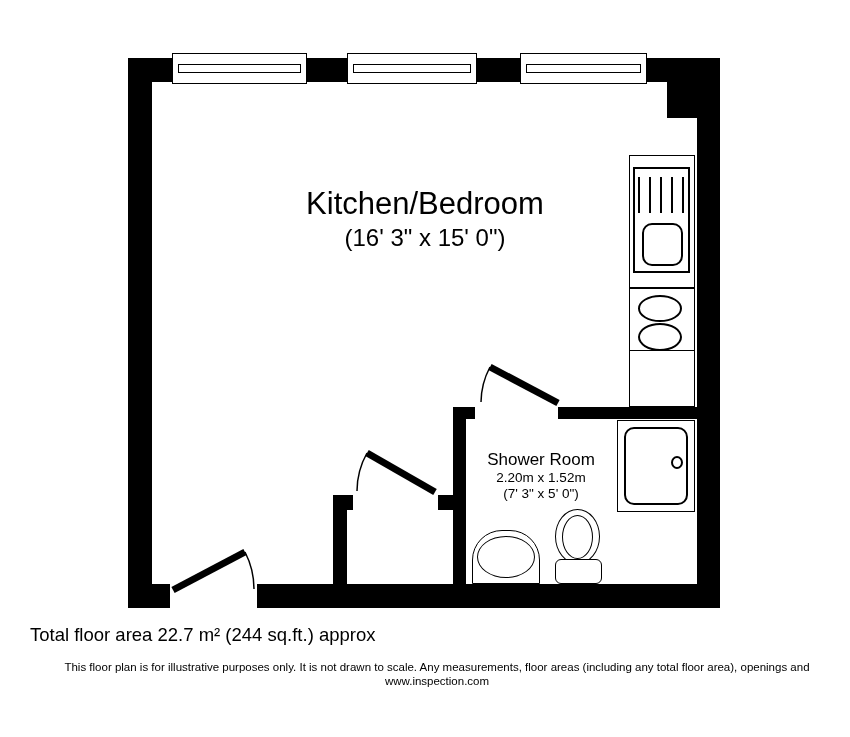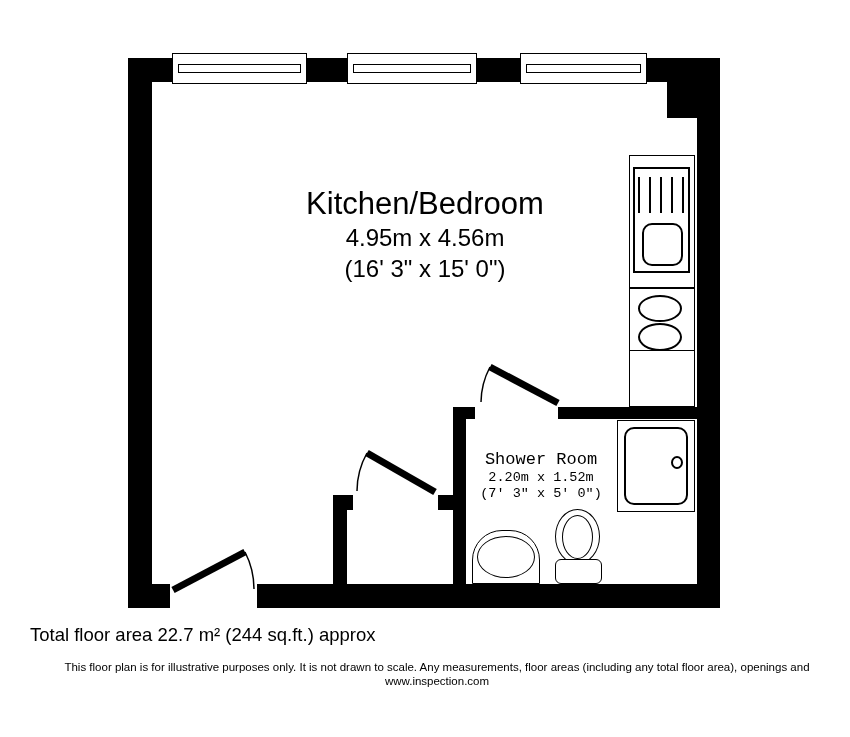--- a/index.html
+++ b/index.html
@@ -86,24 +86,23 @@
       <line x1="173" y1="590" x2="245" y2="552" stroke="#000" stroke-width="7"></line>
       <path d="M 245 552 A 81 81 0 0 1 254 589" fill="none" stroke="#000" stroke-width="1.5"></path>
       <line x1="367" y1="453" x2="435" y2="492" stroke="#000" stroke-width="7"></line>
       <path d="M 367 453 A 78 78 0 0 0 357 491" fill="none" stroke="#000" stroke-width="1.5"></path>
       <line x1="490" y1="367" x2="558" y2="403" stroke="#000" stroke-width="7"></line>
       <path d="M 490 367 A 77 77 0 0 0 481 402" fill="none" stroke="#000" stroke-width="1.5"></path>
     </svg>
 
     <div class="label" style="left:175px;top:186px;width:500px;">
       <div class="main-title">Kitchen/Bedroom</div>
-      <div class="main-dim">4.95m x 4.56m</div>
       <div class="main-dim">(16' 3" x 15' 0")</div>
     </div>
-    <div class="label" style="left:466px;top:450px;width:150px;font-family:Liberation Mono, monospace;">
+    <div class="label" style="left:466px;top:450px;width:150px;">
       <div class="sh-title">Shower Room</div>
       <div class="sh-dim">2.20m x 1.52m</div>
       <div class="sh-dim">(7' 3" x 5' 0")</div>
     </div>
   </div>
 
   <div class="total-area">Total floor area 22.7 m² (244 sq.ft.) approx</div>
   <div class="disclaimer">
     <div>This floor plan is for illustrative purposes only. It is not drawn to scale. Any measurements, floor areas (including any total floor area), openings and</div>
     <div>www.inspection.com</div>

